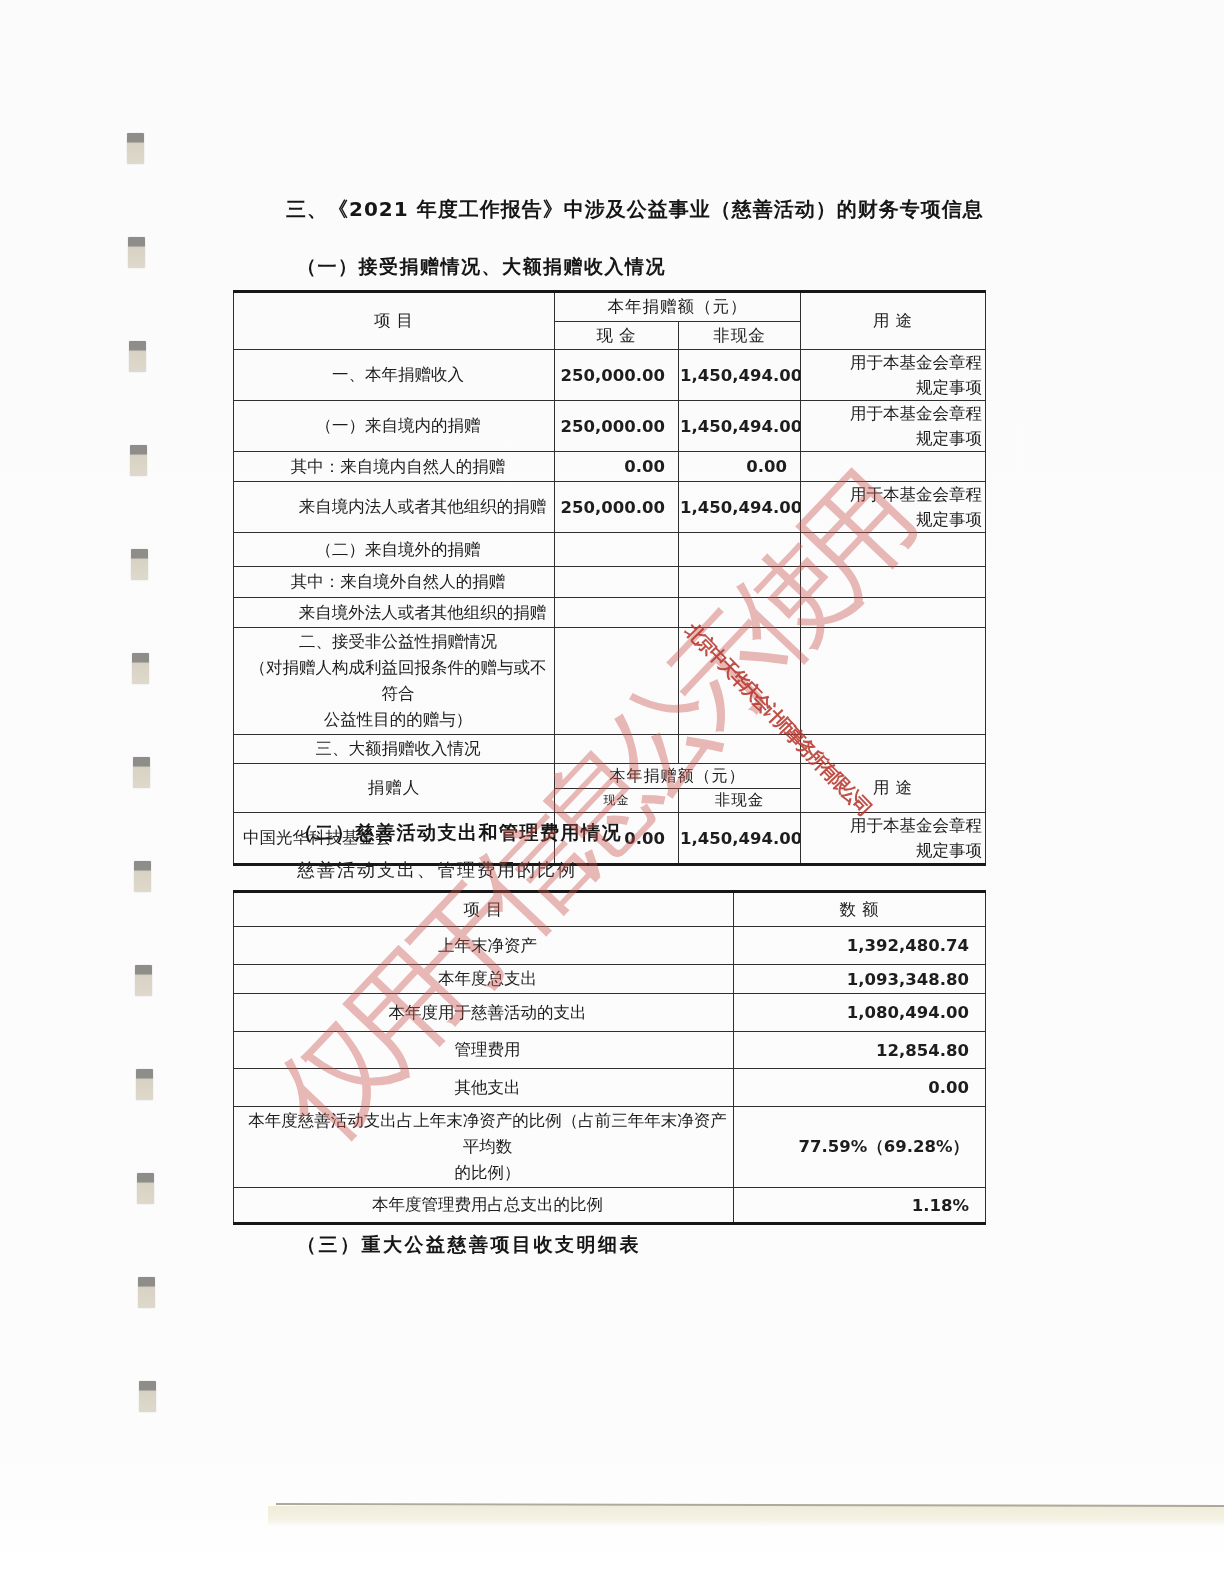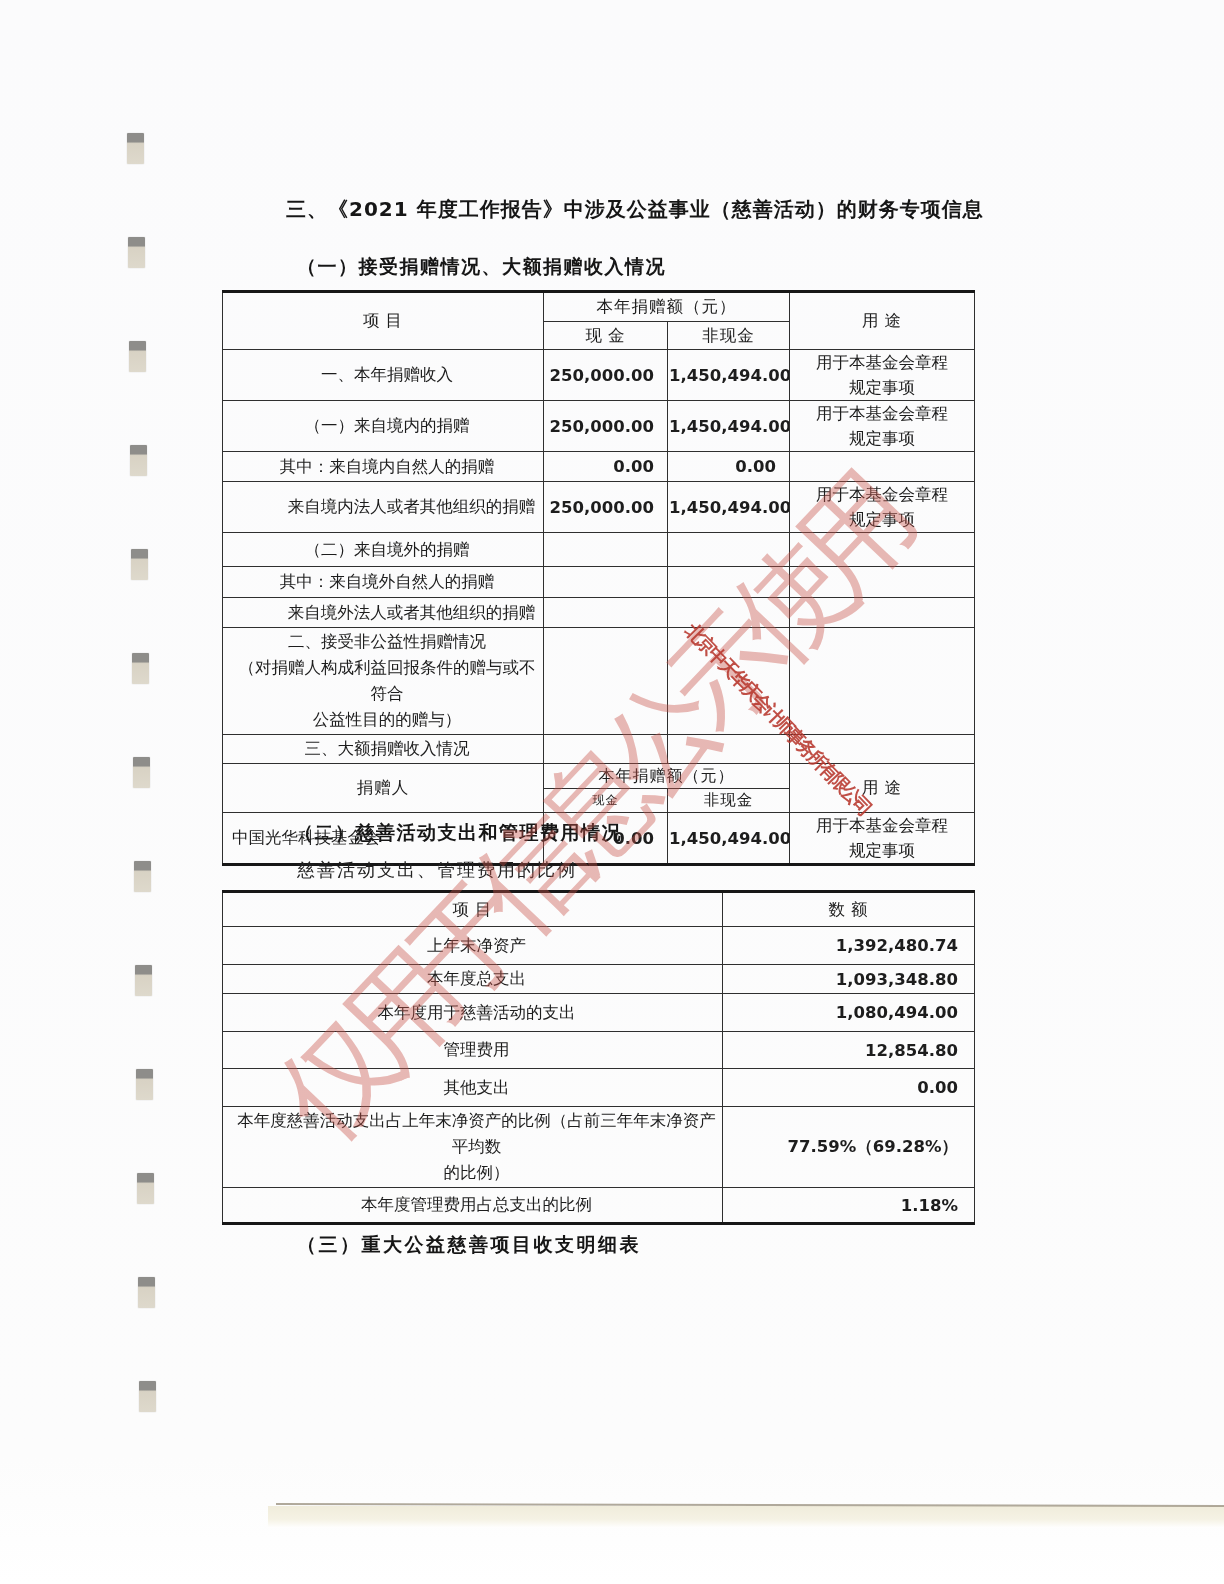--- a/index.html
+++ b/index.html
@@ -24,41 +24,41 @@
     font-family: "DejaVu Sans", "Liberation Sans", sans-serif;
     font-size: 19px; font-weight: 700; letter-spacing: 1.5px; color: #161616;
   }
   .h-sub {
     position: absolute; left: 297px; top: 858px;
     font-size: 18px; letter-spacing: 2px; color: #222;
   }
 
   
   table.tbl {
-    position: absolute; left: 222px;
+    position: absolute; left: 233px;
     width: 752px; border-collapse: collapse; table-layout: fixed;
     border-top: 3px solid #171717; border-bottom: 3px solid #171717;
     border-left: 1px solid #3a3a3a; border-right: 1px solid #3a3a3a; padding-left: 8px;
   }
   table.tbl td {
     border: 1px solid #2f2f2f;
     font-size: 16.5px; color: #1d1d1d;
     vertical-align: middle; overflow: hidden;
   }
   td.hdr { text-align: center; letter-spacing: 1px; }
   td.lbl { text-align: center; padding-left: 9px; white-space: pre-line; line-height: 26px; }
   td.lbl-ind { padding-left: 58px; }
   td.lbl-ctr { text-align: left; }
   td.num {
     text-align: right; padding-right: 13px;
     font-family: "DejaVu Sans", "Liberation Sans", sans-serif;
     font-weight: 700; font-size: 16.5px;
   }
   td.num2 { padding-right: 16px; }
-  td.pur { text-align: center; white-space: pre-line; line-height: 25px; padding: 0 3px; }
+  td.pur { text-align: right; white-space: pre-line; line-height: 25px; padding: 0 3px; }
 
   
   .wm-big {
     position: absolute; left: 300px; top: 1053px; height: 130px; line-height: 130px;
     transform: rotate(-46.5deg); transform-origin: 0 50%;
     font-family: "DejaVu Sans", sans-serif;
     font-size: 112px; font-weight: 400; letter-spacing: -18px;
     color: #c9544a; opacity: 0.40; white-space: nowrap; z-index: 6; pointer-events: none;
   }
   .wm-stamp {

